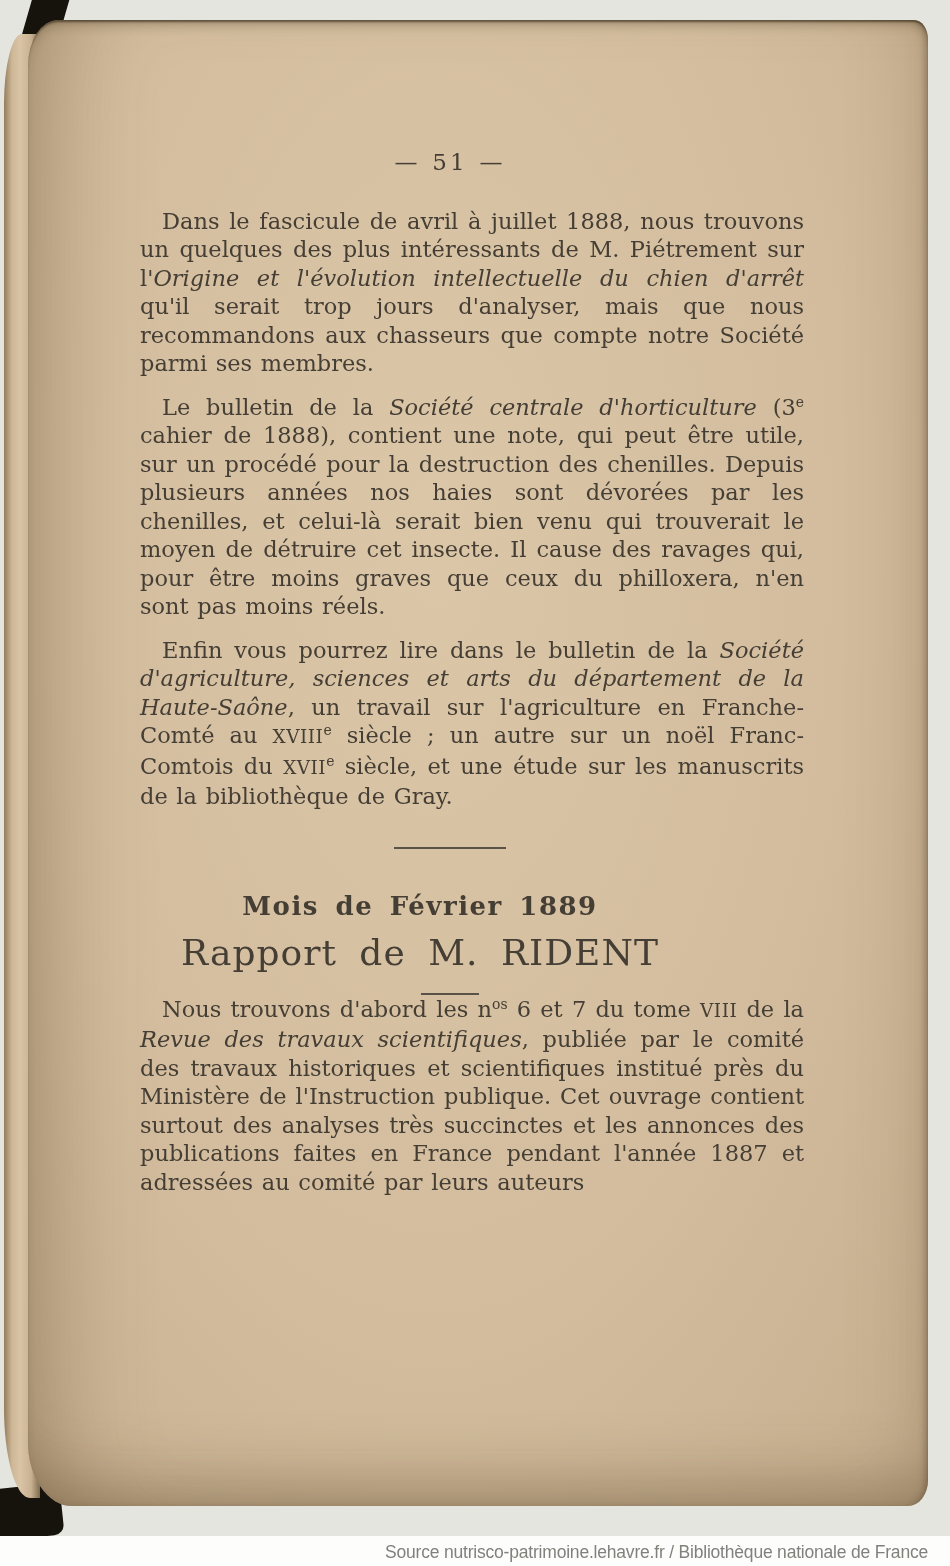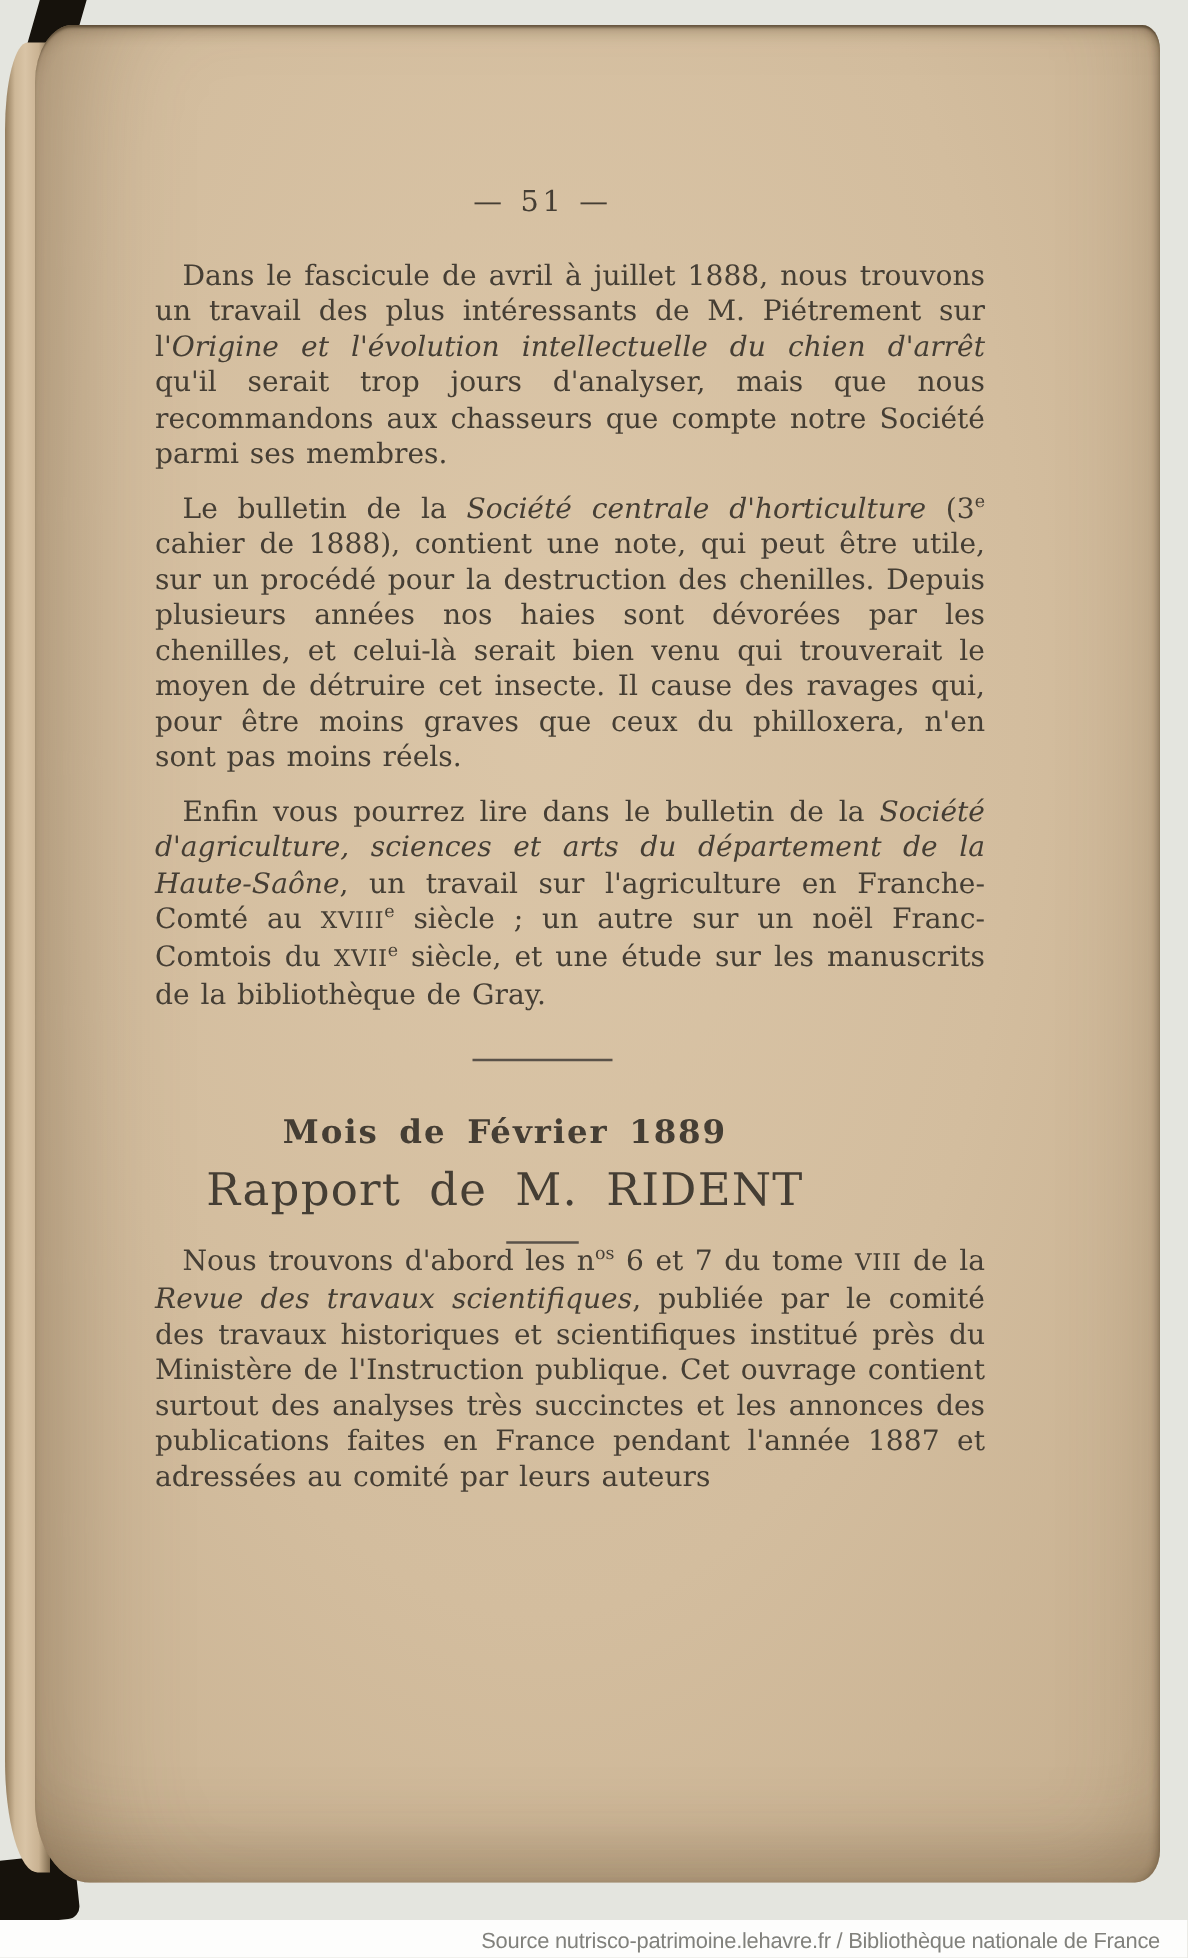--- a/index.html
+++ b/index.html
@@ -42,21 +42,21 @@
     border-radius:30px 14px 20px 44px / 46px 20px 26px 64px;
     box-shadow:
       inset 0 3px 2px -1px rgba(48,36,18,.55),
       inset 0 10px 14px -8px rgba(70,52,28,.45),
       inset -5px 0 8px -4px rgba(60,45,24,.45),
       inset 90px 0 100px -70px rgba(100,78,50,.40),
       inset -40px -30px 80px -40px rgba(105,82,54,.28),
       inset 0 -70px 70px -55px rgba(95,72,45,.35);
   }
   .content{
-    position:absolute;left:96px;top:128px;width:664px;
+    position:absolute;left:112px;top:128px;width:664px;
     color:var(--ink);
     font-size:22.5px;line-height:28.5px;
     text-align:justify;word-spacing:1.5px;
   }
   .page-number{
     text-align:center;font-size:23px;letter-spacing:3px;
     margin:0 0 30px;text-indent:0;transform:translateX(-22px);
   }
   .content p{margin:0 0 15px;text-indent:22px;}
   .it{font-style:italic;}
@@ -94,21 +94,21 @@
 <div class="cover-top"></div>
 <div class="cover-bottom"></div>
 <div class="page-curl"></div>
 
 <div class="book-page">
   <div class="content">
 
     <div class="page-number">— 51 —</div>
 
 
-    <p><span>Dans le fascicule de avril à juillet 1888, nous trouvons un travail des plus intéressants de M. Piétrement sur l'</span><i class="it">Origine et l'évolution intellectuelle du chien d'arrêt</i><span> qu'il serait trop jours d'analyser, mais que nous recommandons aux chasseurs que compte notre Société parmi ses membres.</span></p>
+    <p><span>Dans le fascicule de avril à juillet 1888, nous trouvons un quelques des plus intéressants de M. Piétrement sur l'</span><i class="it">Origine et l'évolution intellectuelle du chien d'arrêt</i><span> qu'il serait trop jours d'analyser, mais que nous recommandons aux chasseurs que compte notre Société parmi ses membres.</span></p>
 
     <p><span>Le bulletin de la </span><i class="it">Société centrale d'horticulture</i><span> (3</span><span class="sup">e</span><span> cahier de 1888), contient une note, qui peut être utile, sur un procédé pour la destruction des chenilles. Depuis plusieurs années nos haies sont dévorées par les chenilles, et celui-là serait bien venu qui trouverait le moyen de détruire cet insecte. Il cause des ravages qui, pour être moins graves que ceux du philloxera, n'en sont pas moins réels.</span></p>
 
     <p><span>Enfin vous pourrez lire dans le bulletin de la </span><i class="it">Société d'agriculture, sciences et arts du département de la Haute-Saône</i><span>, un travail sur l'agriculture en Franche-Comté au </span><span class="sc">XVIII</span><span class="sup">e</span><span> siècle ; un autre sur un noël Franc-Comtois du </span><span class="sc">XVII</span><span class="sup">e</span><span> siècle, et une étude sur les manuscrits de la bibliothèque de Gray.</span></p>
 
     <hr class="divider">
 
     <div class="report-subtitle">Mois de Février 1889</div>
     <div class="report-title">Rapport de M. RIDENT</div>
 

